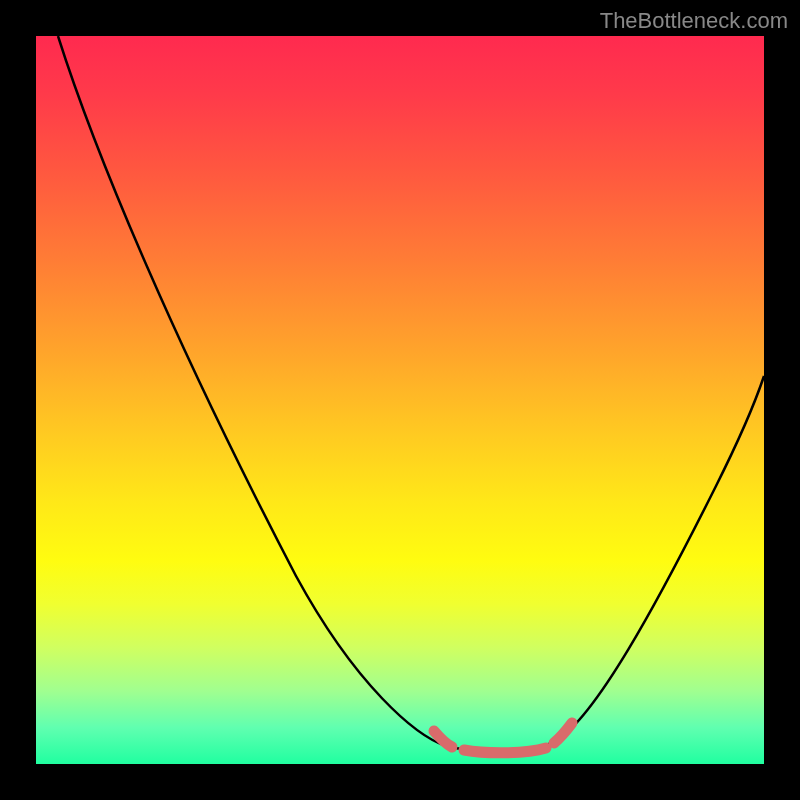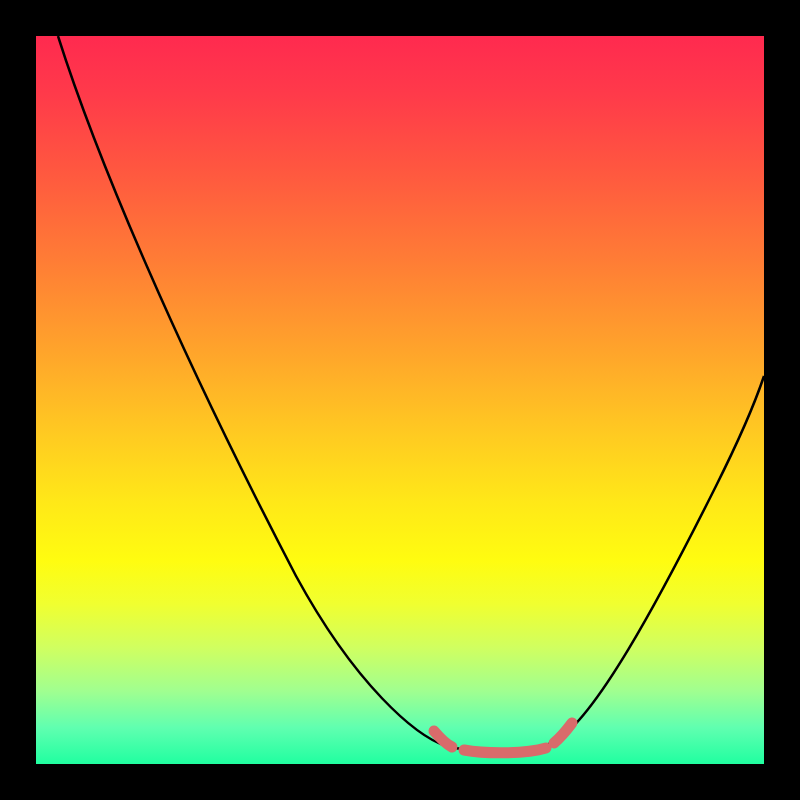--- a/index.html
+++ b/index.html
@@ -56,20 +56,21 @@
     height: 728px;
     z-index: 5;
   }
 </style>
 </head>
 <body>
 
 <div class="container">
   <div class="gradient-area"></div>
 
+  <div class="watermark">TheBottleneck.com</div>
 
   <svg class="curve" viewBox="0 0 728 728">
 
     <path d="M 22 0
              C 60 120, 140 310, 260 540
              C 320 650, 380 700, 410 710" stroke="#000" stroke-width="2.5" fill="none"></path>
 
     <path d="M 520 705
              C 560 680, 620 570, 680 450
              C 700 410, 718 370, 728 340" stroke="#000" stroke-width="2.5" fill="none"></path>

